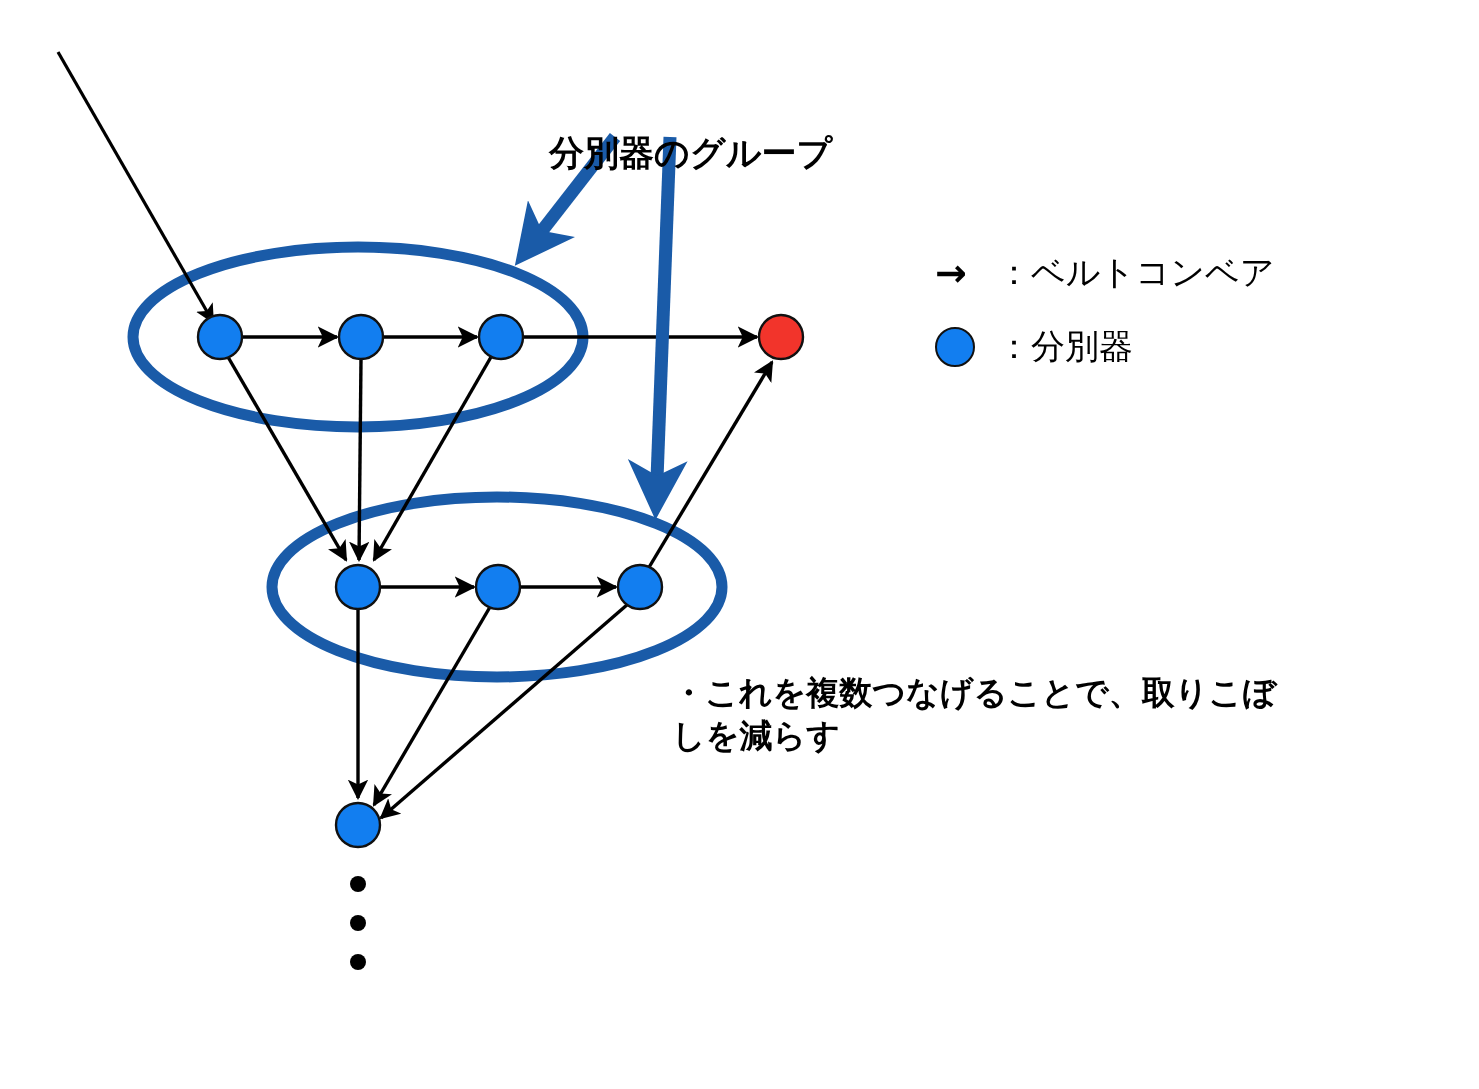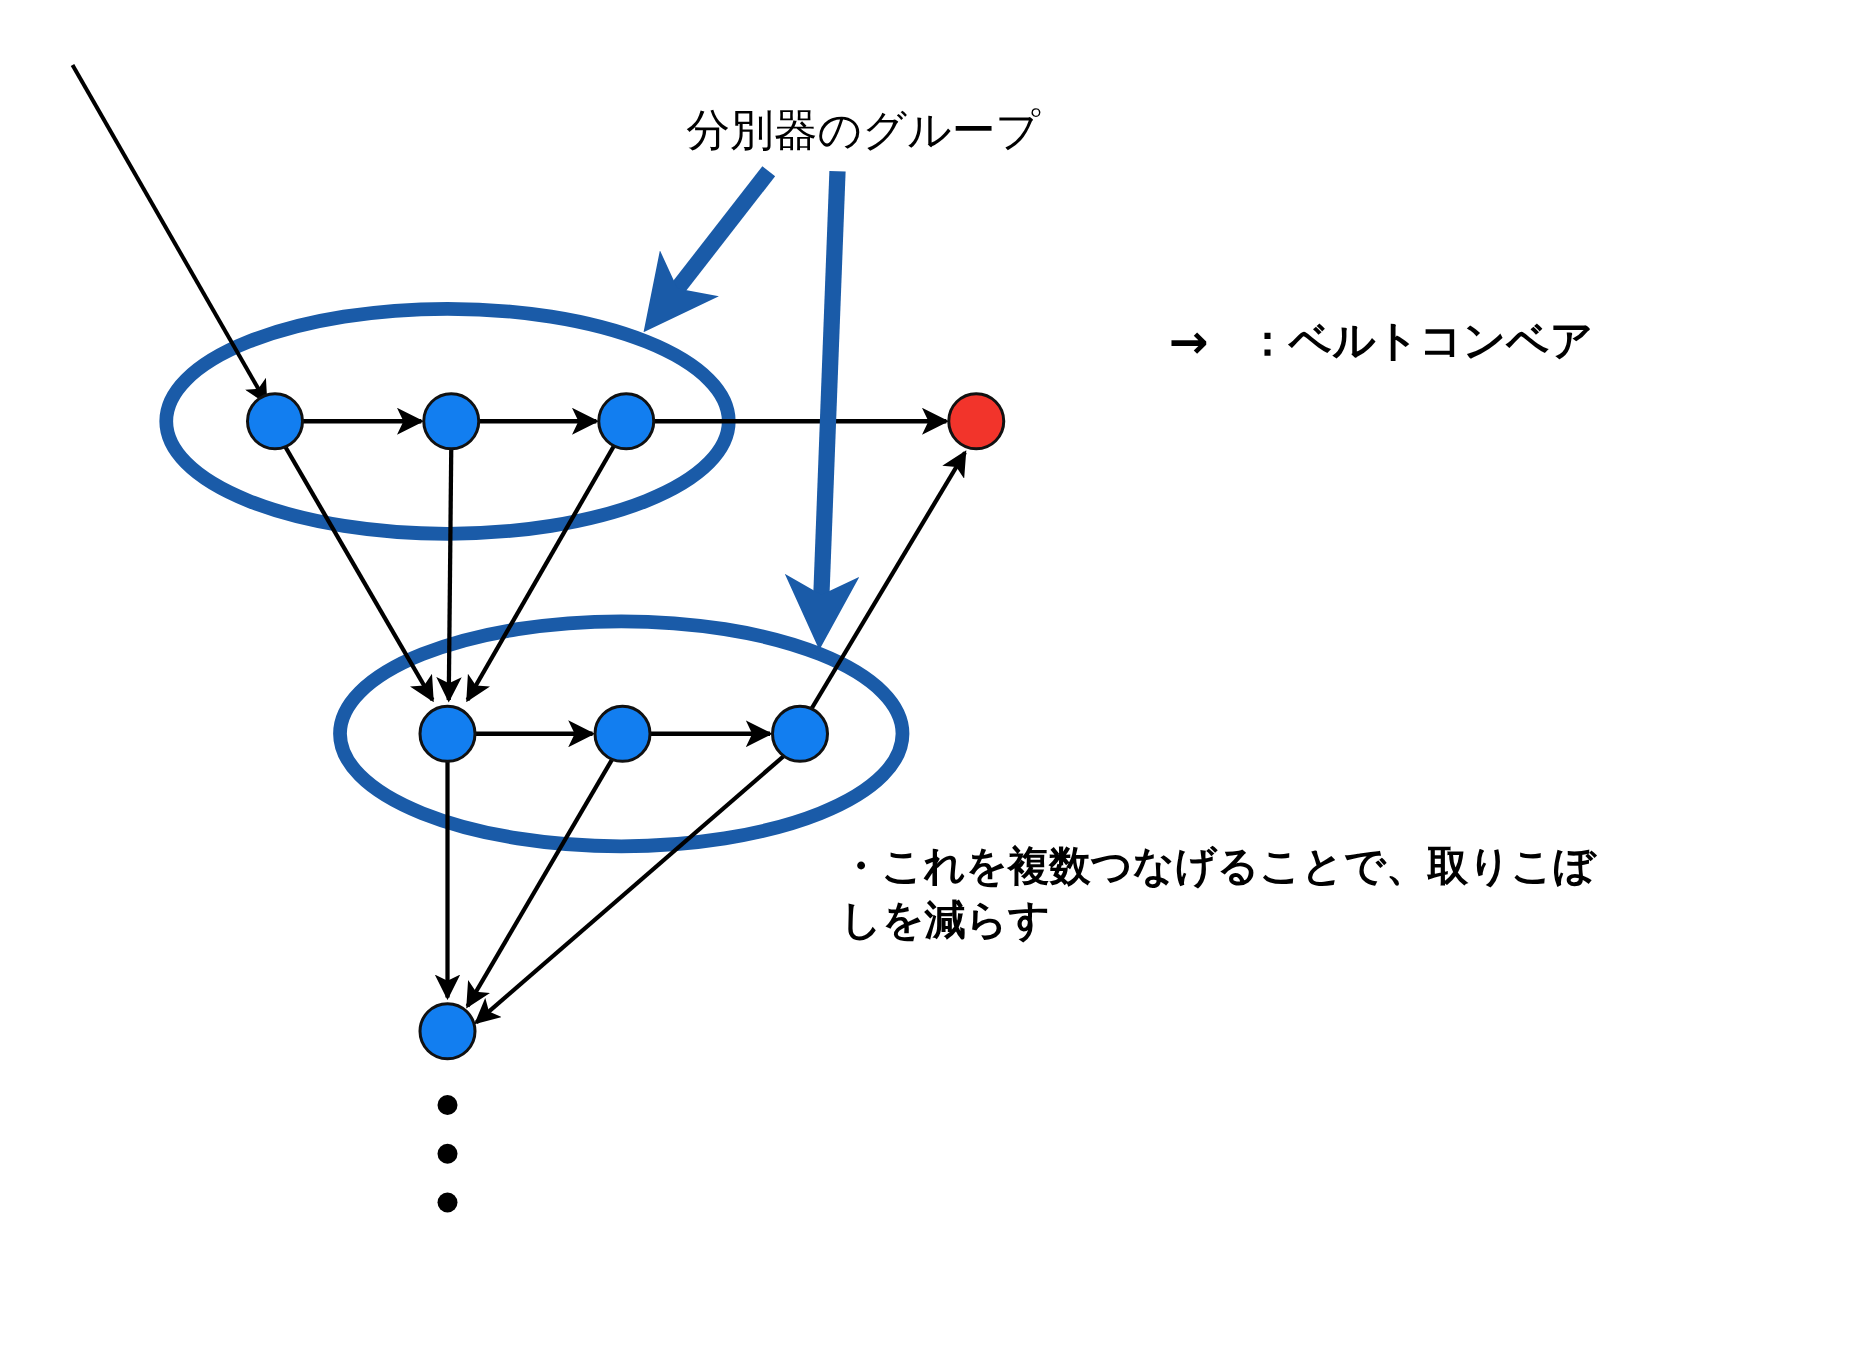--- a/index.html
+++ b/index.html
@@ -23,25 +23,26 @@
     background: #ffffff;
   }
   #diagram-svg {
     position: absolute;
     left: 0; top: 0;
     width: 1479px;
     height: 1089px;
   }
   .txt {
     position: absolute;
-    font-weight: normal;
+    font-weight: bold;
     color: #000000;
     white-space: pre;
     line-height: 1.22;
     letter-spacing: 0px;
+    margin-top: 48px;
   }
   #group-title {
     left: 549px;
     top: 84px;
     font-size: 35px;
   }
   #legend {
     position: absolute;
     left: 935px;
     top: 236px;
@@ -74,21 +75,21 @@
   }
   .dot-red {
     width: 40px; height: 40px;
     border-radius: 50%;
     background: #f2342b;
     border: 2px solid #111111;
     box-sizing: border-box;
   }
   .legend-label {
     font-size: 34px;
-    font-weight: bold;
+    font-weight: normal;
     white-space: pre;
   }
   #notes {
     position: absolute;
     left: 672px;
     top: 672px;
     width: 790px;
     font-size: 33px;
     font-weight: bold;
     line-height: 1.30;
@@ -157,20 +158,26 @@
 
   <div id="legend">
 
     <div class="legend-row">
       <span class="legend-marker">
         <span class="legend-arrow-glyph">→</span>
       </span>
       <span class="legend-label"><span>：</span><span>ベルトコンベア</span></span>
     </div>
 
+    <div class="legend-row">
+      <span class="legend-marker">
+        <span class="dot-blue"></span>
+      </span>
+      <span class="legend-label"><span>：</span><span>分別器</span></span>
+    </div>
 
 
   </div>
 
   <div id="notes">
     <div class="note-block">
       <div class="note-line">・これを複数つなげることで、取りこぼ</div>
       <div class="note-line">しを減らす</div>
     </div>
   </div>

